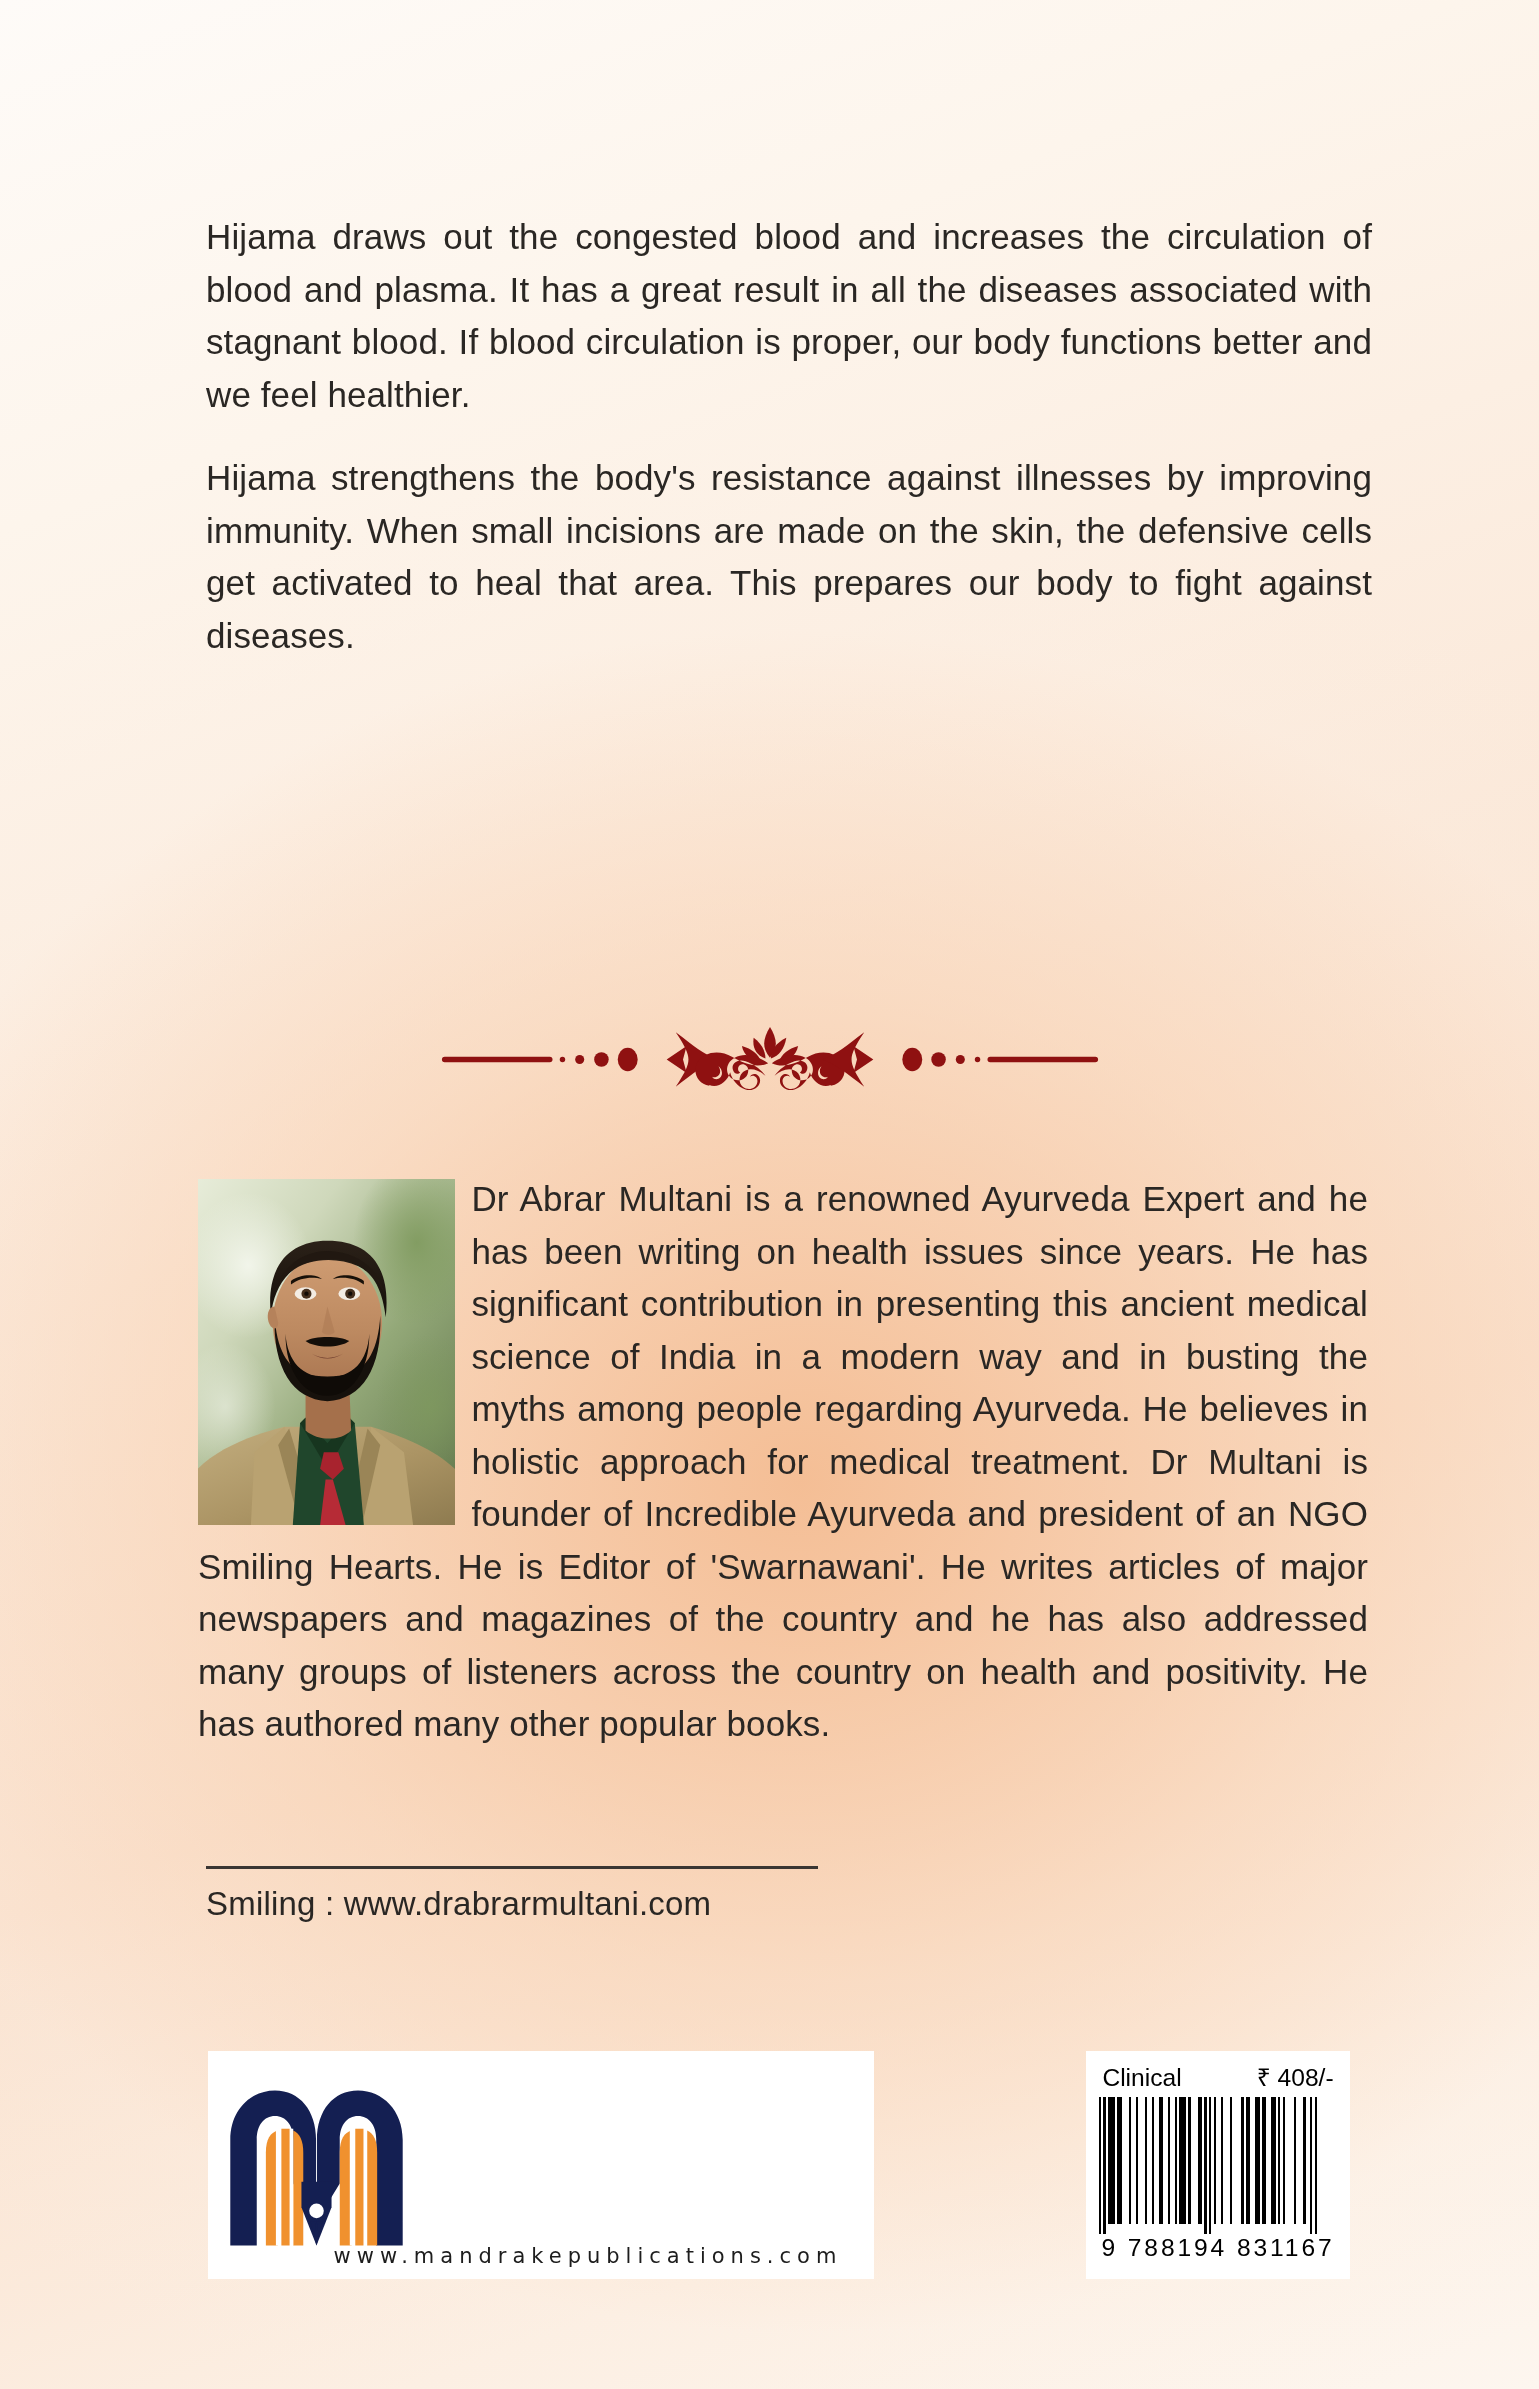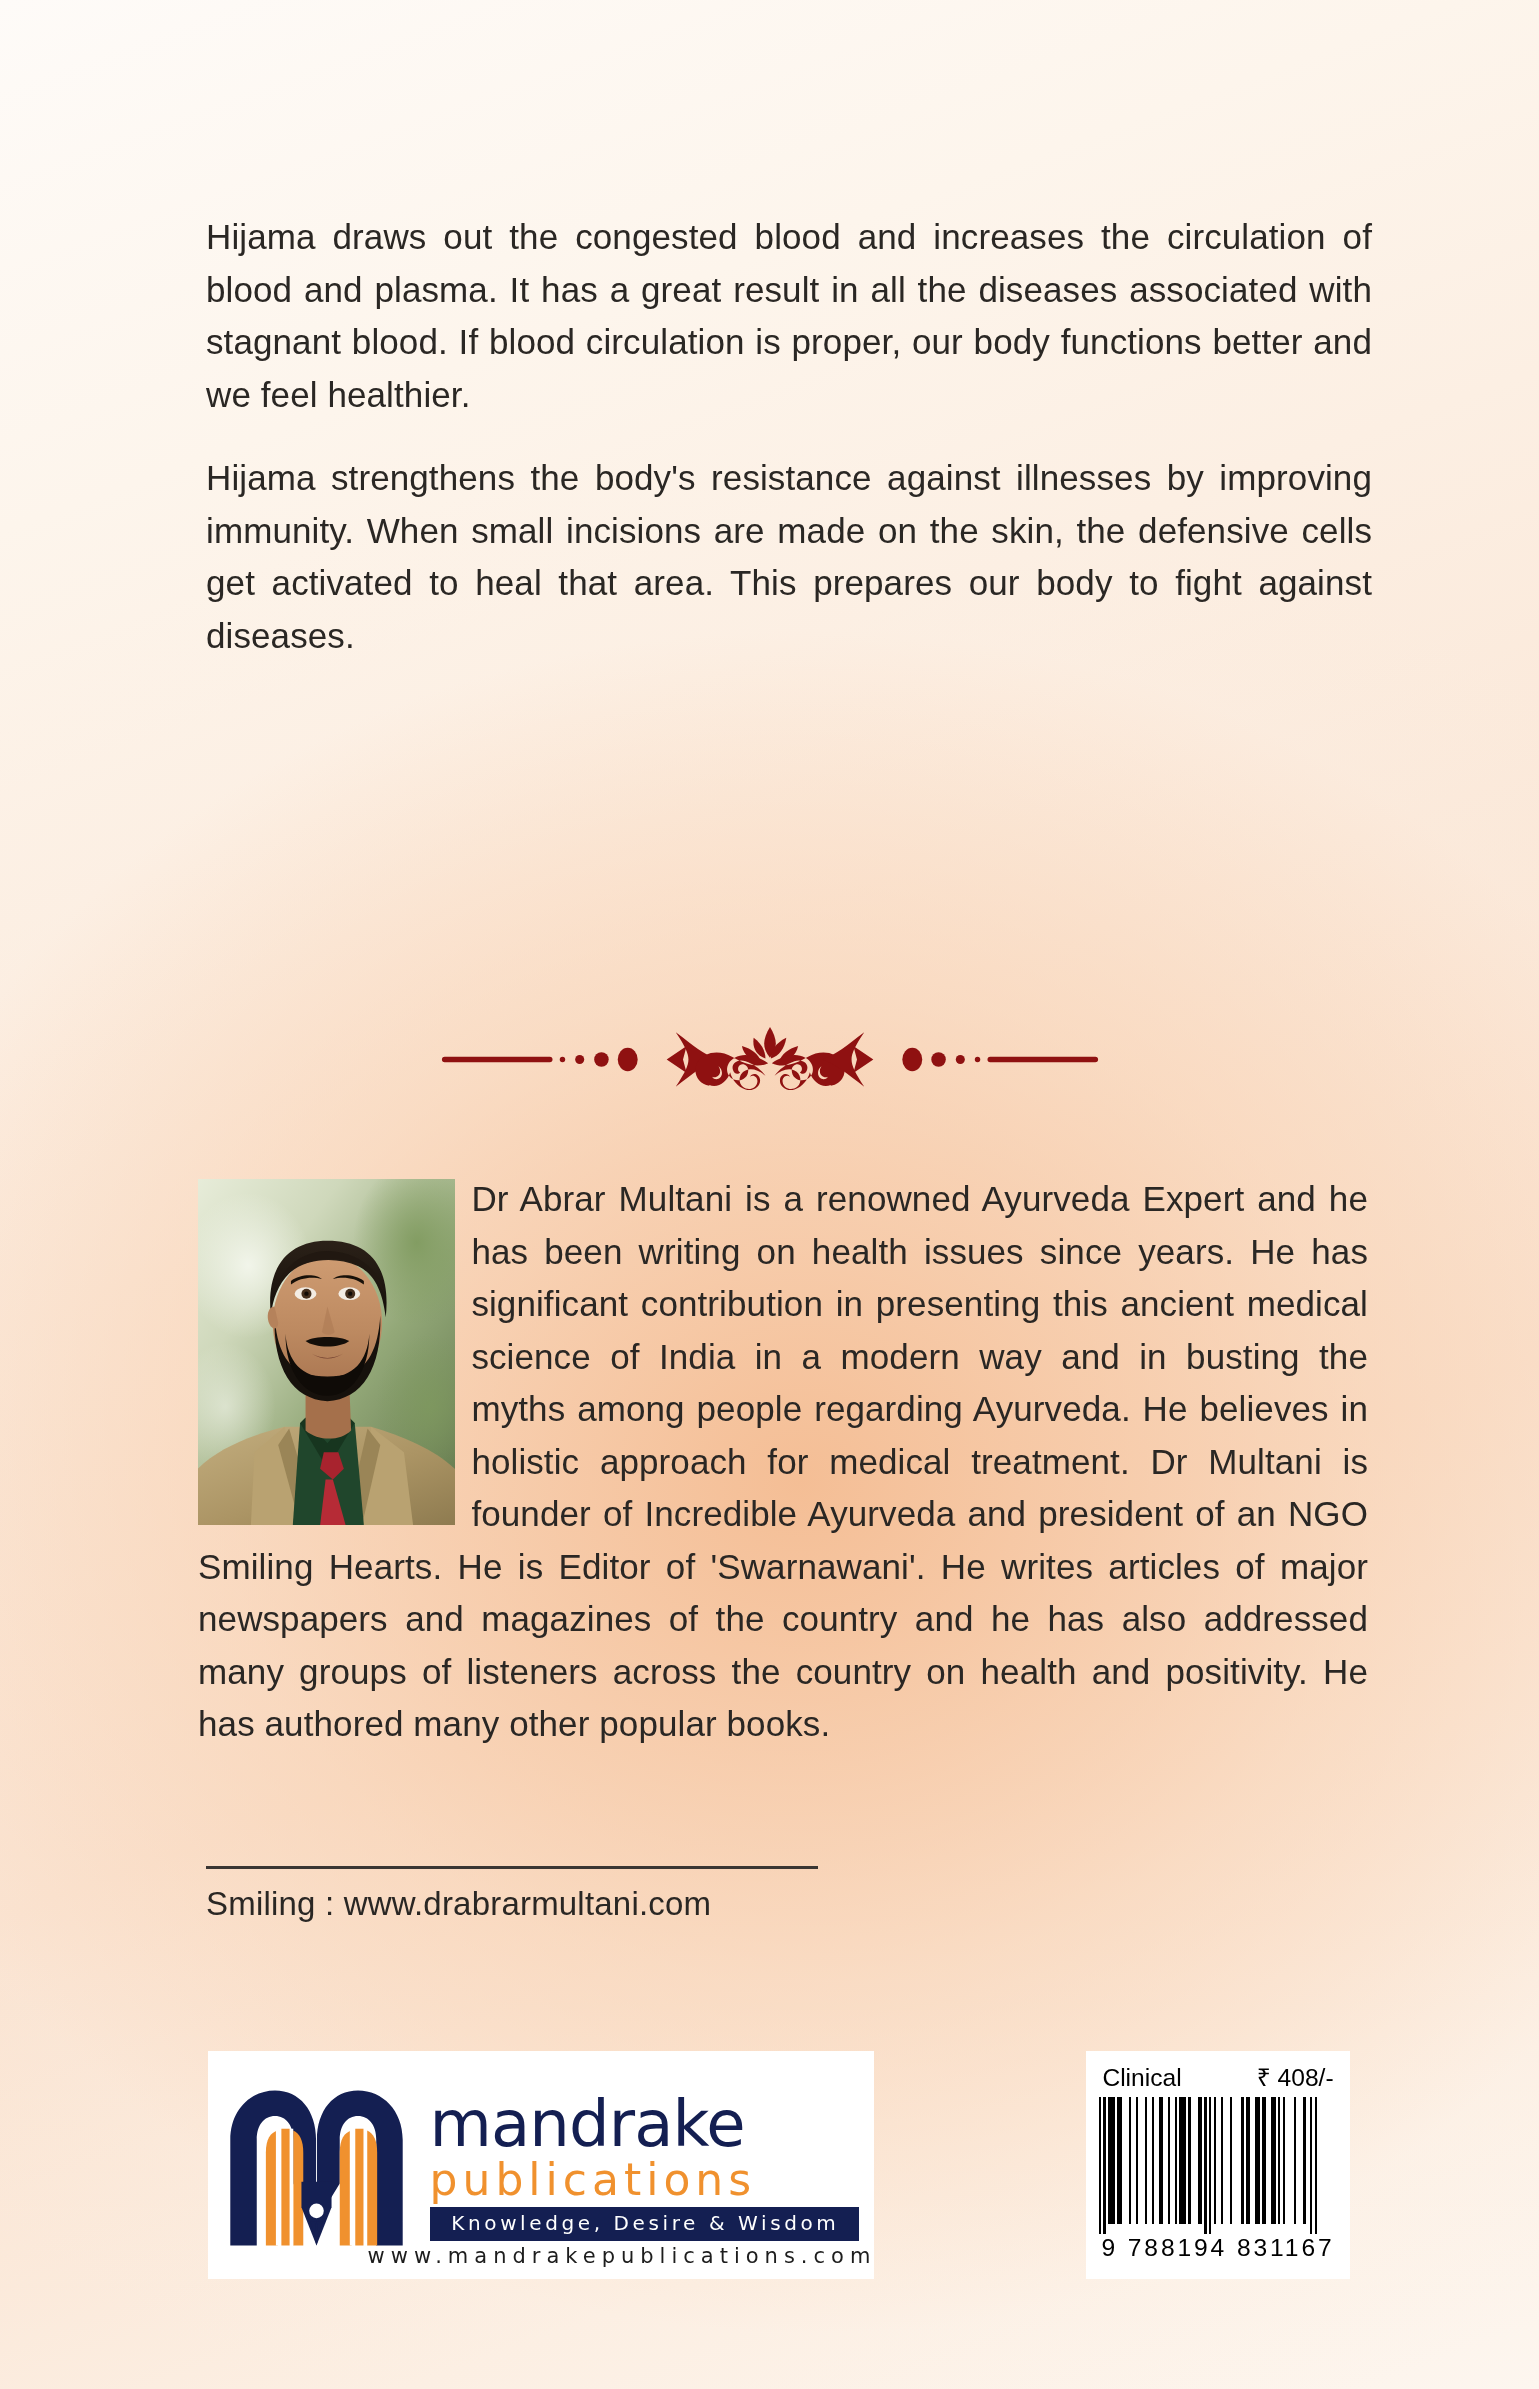--- a/index.html
+++ b/index.html
@@ -157,21 +157,20 @@
   .logo-url {
     position: absolute;
     left: 0;
     bottom: 11px;
     width: 760px;
     text-align: center;
     font-size: 21px;
     letter-spacing: 6px;
     color: #1d1d1d;
     font-family: "DejaVu Sans", sans-serif;
-    margin-left: 34px;
   }
 
   
   .barcode-box {
     position: absolute;
     left: 1086px;
     top: 2051px;
     width: 264px;
     height: 228px;
     background: #ffffff;
@@ -364,25 +363,20 @@
         </g>
         <rect x="139" y="50" width="3" height="128" fill="#ffffff"></rect>
         <rect x="155" y="50" width="3" height="128" fill="#ffffff"></rect>
 
         <path d="M86 108 L119 108 L119 136 L102.5 178 L86 136 Z" fill="#141f52"></path>
         <path d="M102.5 178 L96 152 L109 152 Z" fill="#141f52"></path>
         <circle cx="102.5" cy="140" r="8" fill="#ffffff"></circle>
         <path d="M102.5 150 L100 168 L105 168 Z" fill="#141f52"></path>
       </svg>
     </div>
-    <div class="logo-words">
-      <div class="logo-name">mandrake</div>
-      <div class="logo-sub">publications</div>
-      <div class="logo-tag">Knowledge, Desire &amp; Wisdom</div>
-    </div>
     <div class="logo-url">www.mandrakepublications.com</div>
   </div>
 
   <div class="barcode-box">
     <div class="barcode-head">
       <span>Clinical</span>
       <span>₹ 408/-</span>
     </div>
     <div class="barcode-bars" id="bars">
         <span style="width: 2.3px; background: rgb(0, 0, 0); height: 100%; align-self: flex-start;"></span>

